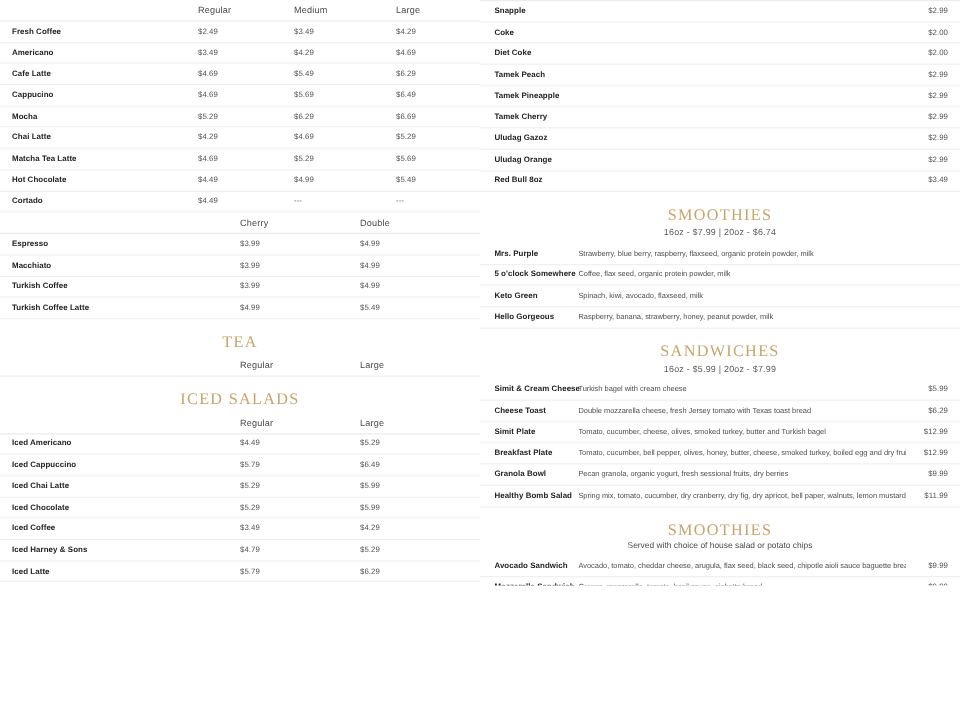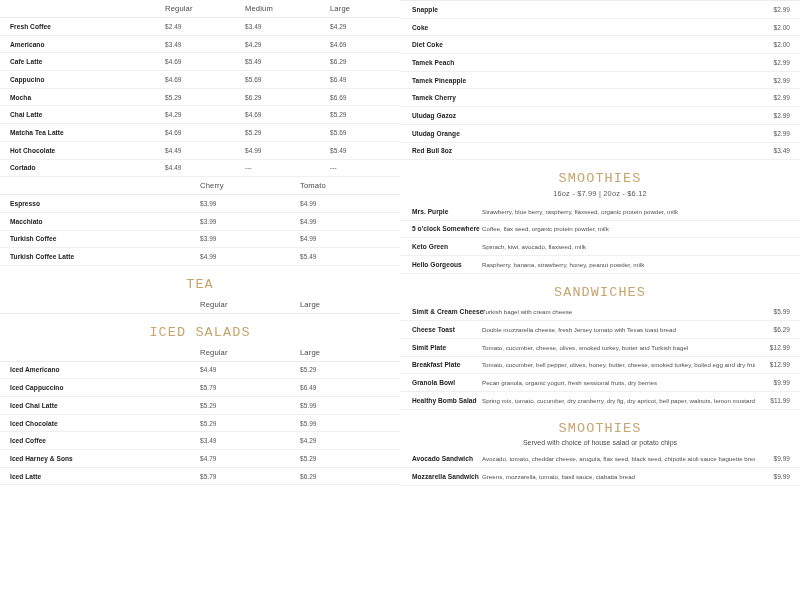--- a/index.html
+++ b/index.html
@@ -24,21 +24,21 @@
   }
   .col {
     width: 400px;
     position: relative;
     overflow: hidden;
   }
   .col-left { padding: 0; }
   .col-right { padding: 0; }
   .sec-title {
     text-align: center;
-    font-family: Liberation Mono, monospace;
+    font-family: Liberation Serif, serif;
     font-size: 13.5px;
     letter-spacing: 1.1px;
     color: #c6a46c;
     font-weight: 400;
     padding: 12px 0 3px 0;
     line-height: 1.1;
   }
   .sec-sub {
     text-align: center;
     font-size: 7.4px;
@@ -220,21 +220,21 @@
     <table class="menu c2">
       <colgroup>
           <col class="w-name">
           <col class="w-p1">
           <col class="w-p2">
         </colgroup>
       <tbody id="espresso-body">
           <tr class="hdr-row">
             <th class="spacer"></th>
             <th class="h">Cherry</th>
-            <th class="h">Tomato</th>
+            <th class="h">Double</th>
           </tr>
           <tr class="item-row">
             <td class="name">Espresso</td>
             <td class="price p">$3.99</td>
             <td class="price p">$4.99</td>
           </tr>
           <tr class="item-row">
             <td class="name">Macchiato</td>
             <td class="price p">$3.99</td>
             <td class="price p">$4.99</td>
@@ -397,21 +397,21 @@
             <td class="price">$2.99</td>
           </tr>
           <tr class="item-row">
             <td class="name">Red Bull 8oz</td>
             <td class="price">$3.49</td>
           </tr>
         </tbody>
     </table>
 
     <div class="sec-title">SMOOTHIES</div>
-    <div class="sec-sub">16oz - $7.99 | 20oz - $6.12</div>
+    <div class="sec-sub">16oz - $7.99 | 20oz - $6.74</div>
 
     <table class="menu ndp">
       <colgroup>
           <col class="w-name">
           <col class="w-desc">
           <col class="w-price">
         </colgroup>
       <tbody id="smoothies-body">
           <tr class="item-row">
             <td class="name">Mrs. Purple</td>
@@ -430,20 +430,21 @@
           </tr>
           <tr class="item-row">
             <td class="name">Hello Gorgeous</td>
             <td class="desc">Raspberry, banana, strawberry, honey, peanut powder, milk</td>
             <td class="price"></td>
           </tr>
         </tbody>
     </table>
 
     <div class="sec-title">SANDWICHES</div>
+    <div class="sec-sub">16oz - $5.99 | 20oz - $7.99</div>
 
     <table class="menu ndp">
       <colgroup>
           <col class="w-name">
           <col class="w-desc">
           <col class="w-price">
         </colgroup>
       <tbody id="breakfast-body">
           <tr class="item-row">
             <td class="name">Simit &amp; Cream Cheese</td>

